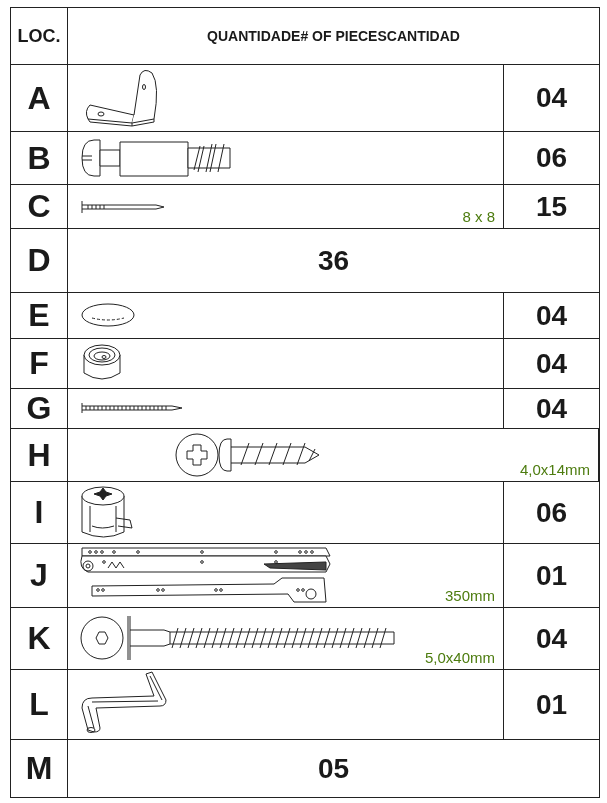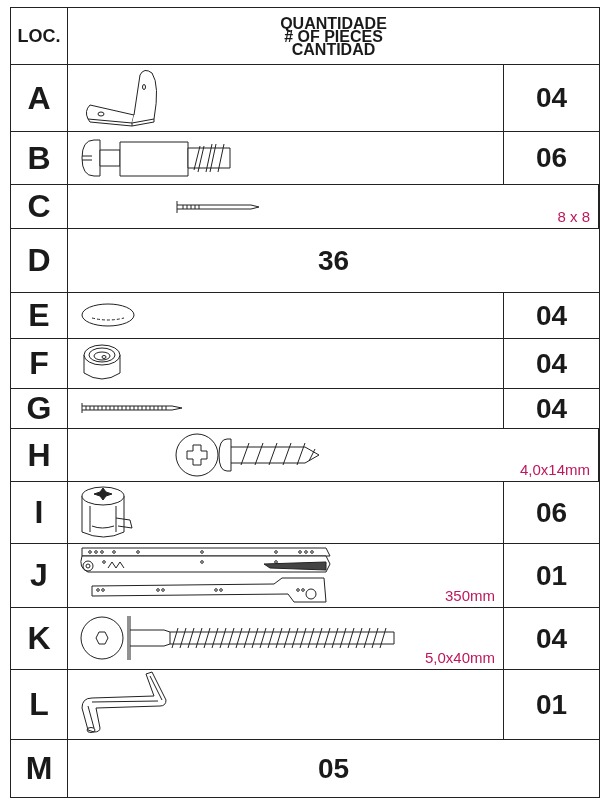--- a/index.html
+++ b/index.html
@@ -5,22 +5,22 @@
   html, body { margin: 0; padding: 0; background: #ffffff; }
   body { width: 607px; height: 803px; position: relative; overflow: hidden; font-family: "Liberation Sans", sans-serif; color: #1a1a1a; }
   .sheet { position: absolute; left: 10px; top: 7px; width: 590px; border: 1.5px solid #222; box-sizing: border-box; }
   .row { display: flex; border-top: 1.5px solid #222; box-sizing: border-box; justify-content: space-between; }
   .row.header { border-top: none; }
   .loc { width: 57px; border-right: 1.5px solid #222; display: flex; align-items: center; justify-content: center; font-weight: bold; font-size: 32px; box-sizing: border-box; }
   .header .loc { font-size: 18px; }
   .img { width: 436px; border-right: 1.5px solid #222; position: relative; box-sizing: border-box; display: flex; align-items: center; justify-content: center; }
   .header .img { font-weight: bold; font-size: 19px; }
   .qty { flex: 1; display: flex; align-items: center; justify-content: center; font-weight: bold; font-size: 28px; }
-  .header .qty { font-size: 16px; line-height: 13px; text-align: center; flex-direction: column; }
-  .spec { position: absolute; right: 8px; bottom: 3px; font-size: 15px; color: #be185d; }
+  .header .qty { font-size: 14px; line-height: 13px; text-align: center; }
+  .spec { position: absolute; right: 8px; bottom: 3px; font-size: 15px; color: #4d7c0f; }
   .icon { position: absolute; left: 6px; top: 0; }
   svg { display: block; }
   svg * { vector-effect: non-scaling-stroke; }
 </style>
 </head>
 <body>
 
 <div class="sheet">
 
   <div class="row header" style="height:56px">
@@ -71,20 +71,21 @@
     <div class="img">
       <span class="icon">
         <svg width="100" height="40" viewBox="0 0 100 40" fill="none" stroke="#222" stroke-width="1">
           <path d="M8 16 L8 28"></path>
           <path d="M8 20 L82 20 L90 22 L82 24 L8 24"></path>
           <path d="M14 20 L14 24 M18 20 L18 24 M22 20 L22 24 M26 20 L26 24 M30 20 L30 24"></path>
         </svg>
       </span>
       <span class="spec">8 x 8</span>
     </div>
+    <div class="qty">15</div>
   </div>
 
   <div class="row" style="height:64px">
     <div class="loc">D</div>
     <div class="qty">36</div>
   </div>
 
   <div class="row" style="height:46px">
     <div class="loc">E</div>
     <div class="img">

